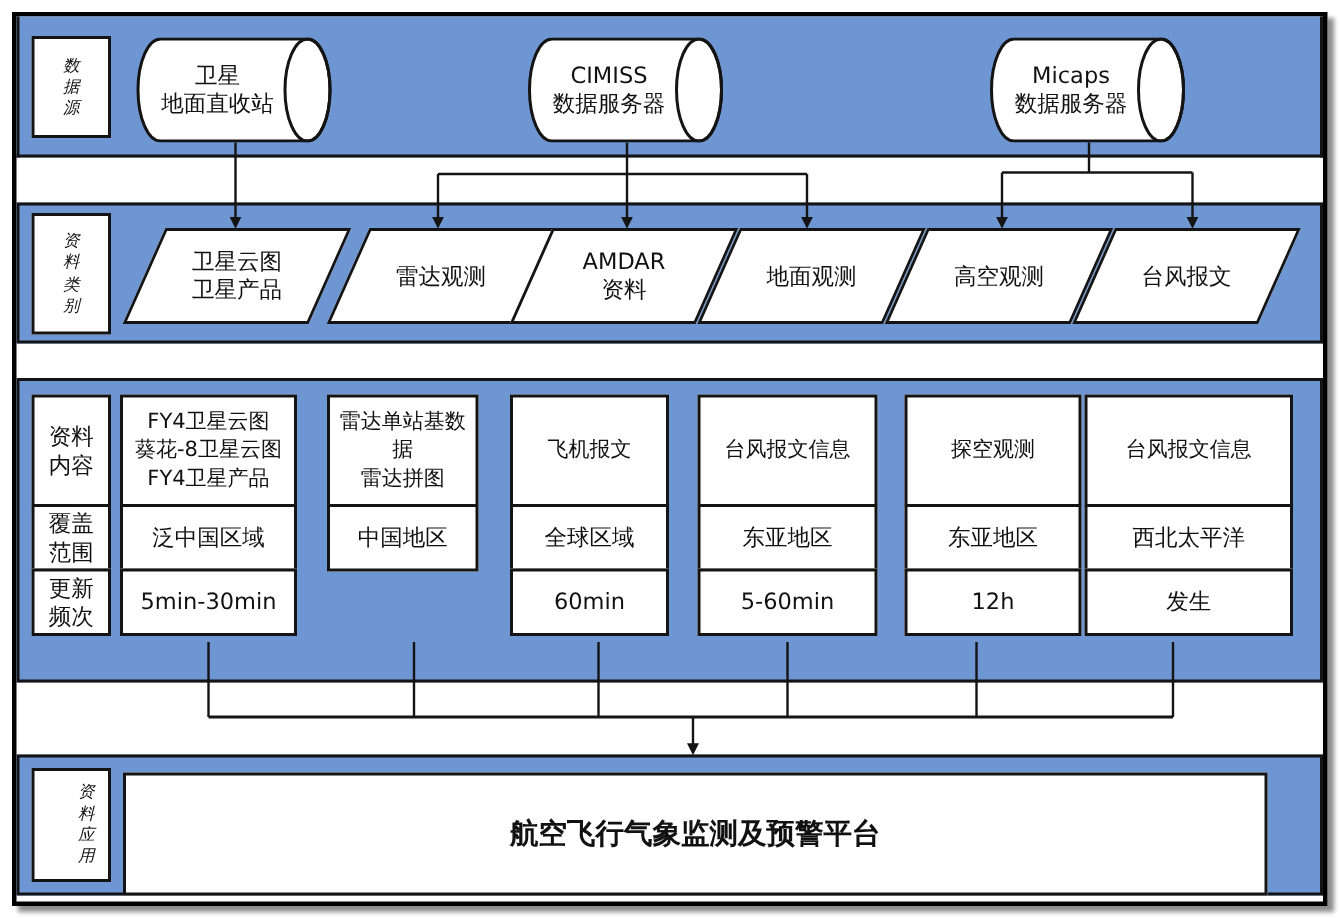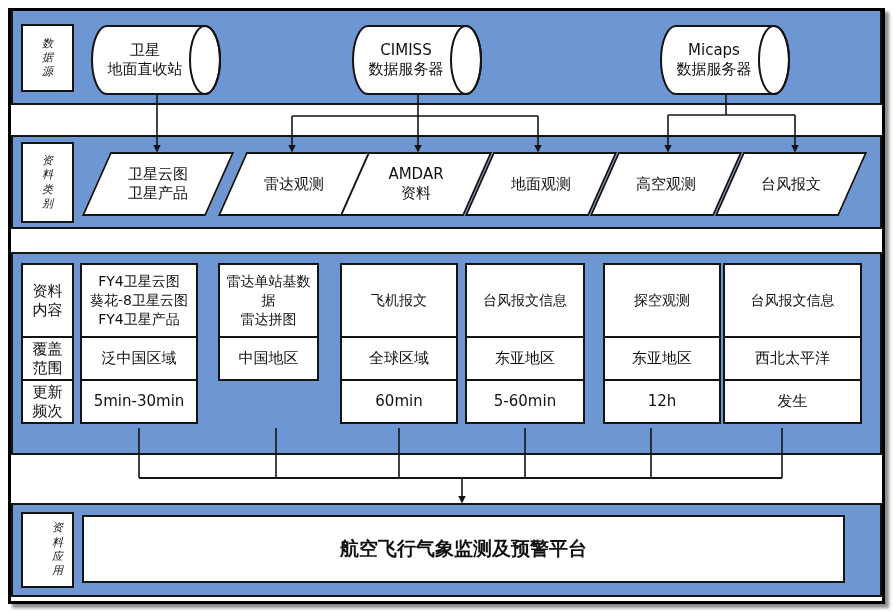--- a/index.html
+++ b/index.html
@@ -31,21 +31,21 @@
          display:flex;align-items:center;justify-content:center;text-align:center;
          font-size:15px;line-height:1.25;white-space:pre-line;}
   .rcell:first-child{margin-top:0;}
   .r-content{height:75px;} .r-cov{height:45px;} .r-freq{height:45px;}
   .dcol{position:absolute;top:263px;z-index:10;}
   .dcell{background:#fff;border:2px solid #141414;box-sizing:border-box;margin-top:-2px;
          display:flex;align-items:center;justify-content:center;text-align:center;
          font-size:14px;line-height:1.35;white-space:pre-line;}
   .dcell:first-child{margin-top:0;}
   .d-content{height:75px;} .d-cov{height:45px;font-size:15px;} .d-freq{height:45px;font-size:15px;}
-  .platform{position:absolute;left:82px;top:515px;width:763px;height:68px;background:#fff;
+  .platform{position:absolute;left:82px;top:515px;width:763px;height:82px;background:#fff;
             border:2px solid #141414;box-sizing:border-box;display:flex;align-items:center;
             justify-content:center;font-size:19px;font-weight:bold;z-index:10;}
 </style>
 </head>
 <body>
 
 <div class="page">
   <div class="frame"></div>
 
   <div class="band band1"></div>
@@ -144,21 +144,21 @@
 葵花-8卫星云图
 FY4卫星产品</div>
     <div class="dcell d-cov">泛中国区域</div>
     <div class="dcell d-freq">5min-30min</div>
   </div>
   <div class="dcol" style="left:218px;width:101px;">
     <div class="dcell d-content">雷达单站基数据
 雷达拼图</div>
     <div class="dcell d-cov">中国地区</div>
   </div>
-  <div class="dcol" style="left:340px;width:118px;">
+  <div class="dcol" style="left:340px;width:106px;">
     <div class="dcell d-content">飞机报文</div>
     <div class="dcell d-cov">全球区域</div>
     <div class="dcell d-freq">60min</div>
   </div>
   <div class="dcol" style="left:465px;width:120px;">
     <div class="dcell d-content">台风报文信息</div>
     <div class="dcell d-cov">东亚地区</div>
     <div class="dcell d-freq">5-60min</div>
   </div>
   <div class="dcol" style="left:592px;width:118px;padding-left:11px;">

